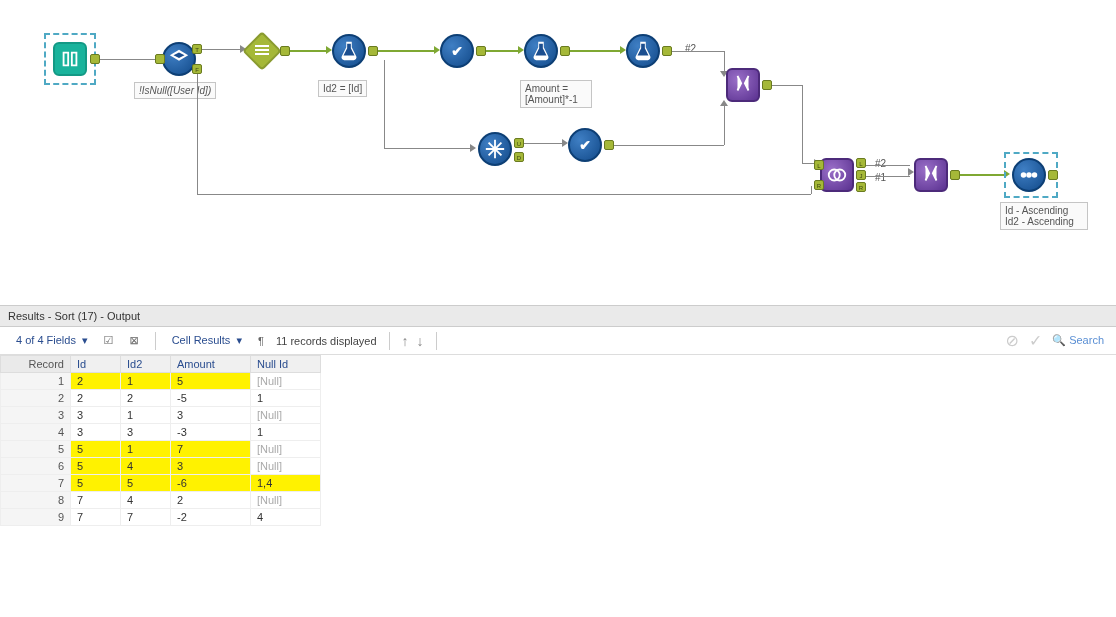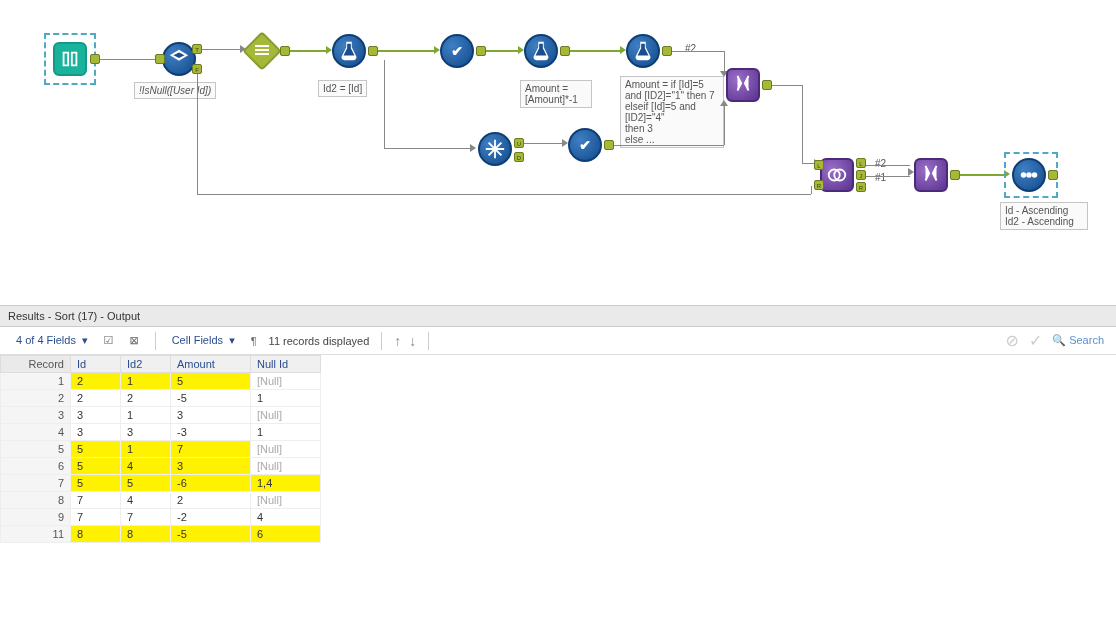--- a/index.html
+++ b/index.html
@@ -116,24 +116,20 @@
     <div style="position:absolute;left:620px;top:46px;border-left:6px solid #7fa833;border-top:4px solid transparent;border-bottom:4px solid transparent;"></div>
 
   <div class="node blue" style="left:626px; top:34px;">
     <svg class="tool-ico" viewBox="0 0 24 24">
         <path fill="#fff" d="M9 2h6v6l5 10a3 3 0 01-3 4H7a3 3 0 01-3-4l5-10z"></path>
         <path fill="#1b4e8f" d="M10 4h4v5l4 8H6l4-8z"></path>
       </svg>
   </div>
   <div class="anchor" style="left:662px; top:46px;"></div>
   <div class="label-float" style="left:685px; top:43px;">#2</div>
-  <div class="anno" style="left:620px; top:76px; width:104px;">Amount = if [Id]=5 and [ID2]="1" then 7
-elseif [Id]=5 and [ID2]="4"
-then 3
-else ...</div>
 
   <div class="wire" style="left:672px; top:51px; width:52px;"></div>
   <div class="wirev" style="left:724px; top:51px; height:22px;"></div>
     <div style="position:absolute;left:720px;top:71px;border-top:6px solid #888;border-left:4px solid transparent;border-right:4px solid transparent;"></div>
 
   <div class="node node-sq purple" style="left:726px; top:68px;">
     <svg class="tool-ico" viewBox="0 0 24 24">
         <path fill="#fff" d="M6 2l4 8-4 8M18 2l-4 8 4 8" stroke="#fff" stroke-width="2"></path>
       </svg>
   </div>
@@ -217,21 +213,21 @@
 
 <div class="results-header">
   <b>Results</b><span> - Sort (17) - Output</span>
 </div>
 
 <div class="toolbar">
   <span class="btn" style="color:#2a4d8f;"><span>4 of 4 Fields</span> &nbsp;▾</span>
   <span class="btn">☑</span>
   <span class="btn">⊠</span>
   <span class="sep"></span>
-  <span class="btn" style="color:#2a4d8f;"><span>Cell Fields</span> &nbsp;▾</span>
+  <span class="btn" style="color:#2a4d8f;"><span>Cell Results</span> &nbsp;▾</span>
   <span class="btn">¶</span>
   <span>11 records displayed</span>
   <span class="sep"></span>
   <span class="arrow">↑</span>
   <span class="arrow">↓</span>
   <span class="sep"></span>
   <div class="right">
     <span style="color:#ccc; font-size:16px;">⊘</span>
     <span style="color:#ccc; font-size:16px;">✓</span>
     <span class="search">🔍 <span>Search</span></span>
@@ -306,22 +302,15 @@
           <td class="cell">2</td>
           <td class="userid null">[Null]</td>
         </tr>
         <tr>
           <td class="rec">9</td>
           <td class="cell">7</td>
           <td class="cell">7</td>
           <td class="cell">-2</td>
           <td class="userid">4</td>
         </tr>
-        <tr>
-          <td class="rec">11</td>
-          <td class="cell hl">8</td>
-          <td class="cell hl">8</td>
-          <td class="cell hl">-5</td>
-          <td class="userid hl">6</td>
-        </tr>
       </tbody>
 </table>
 </div>
 
 </body></html>

